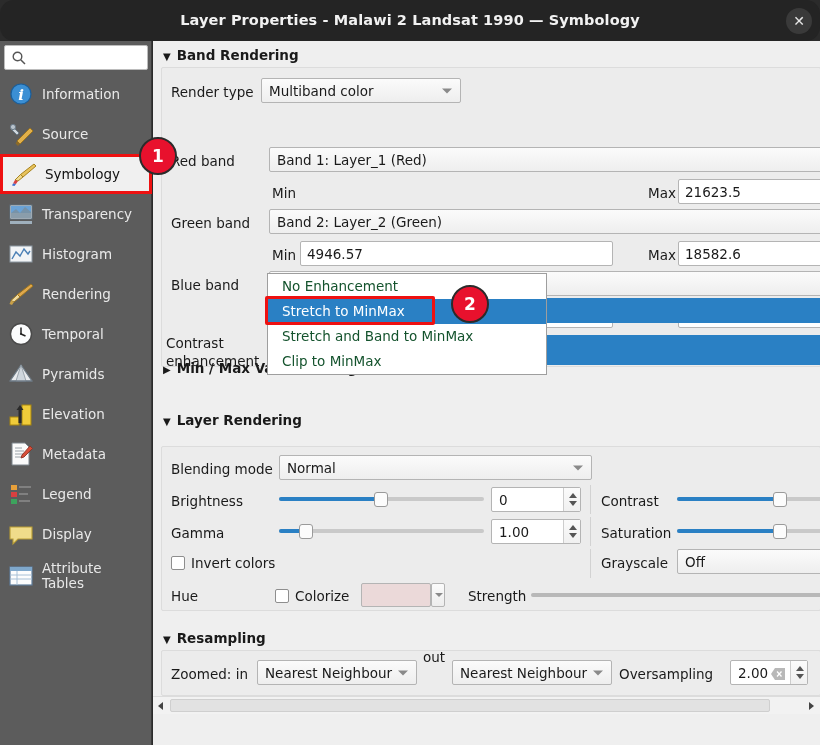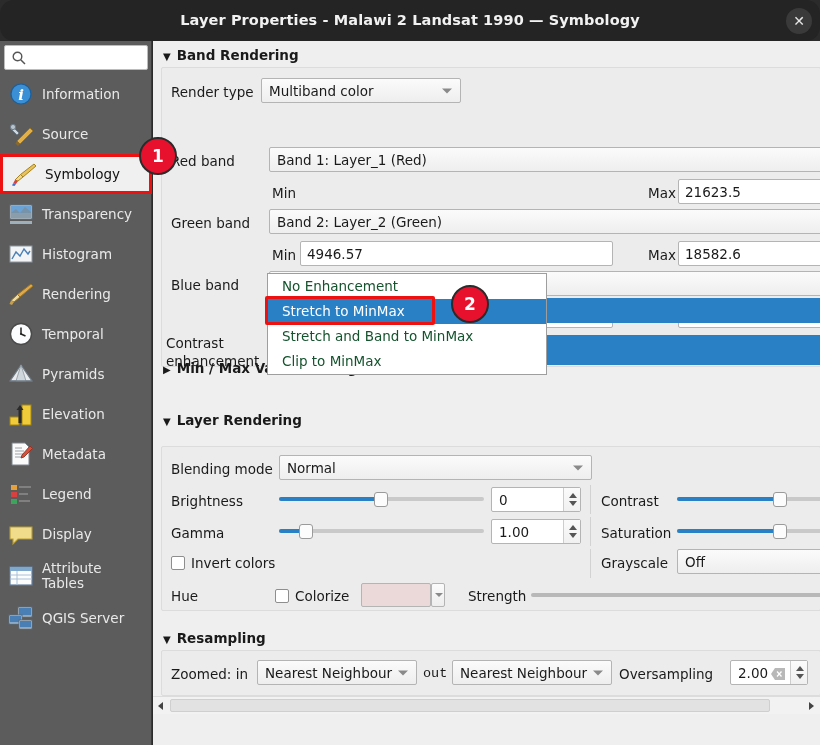--- a/index.html
+++ b/index.html
@@ -367,33 +367,20 @@
             <rect x="2" y="4" width="22" height="18" fill="#fdfdfd" stroke="#5f7d9c" stroke-width="1.2"></rect>
             <rect x="2" y="4" width="22" height="4" fill="#7fa8cc"></rect>
             <line x1="2" y1="12" x2="24" y2="12" stroke="#a8c0d6" stroke-width="1"></line>
             <line x1="2" y1="16" x2="24" y2="16" stroke="#a8c0d6" stroke-width="1"></line>
             <line x1="9" y1="8" x2="9" y2="22" stroke="#a8c0d6" stroke-width="1"></line>
           </svg>
         </span>
         <span class="nlabel" style="max-width:95px">Attribute Tables</span>
       </div>
 
-      <div class="navitem">
-        <span class="nicon">
-          <svg width="26" height="26" viewBox="0 0 26 26">
-            <rect x="10" y="2" width="14" height="10" fill="#cdd6de" stroke="#5a6a78" stroke-width="1"></rect>
-            <rect x="11" y="3" width="12" height="7.5" fill="#4a7fb5"></rect>
-            <rect x="1" y="10" width="13" height="9" fill="#cdd6de" stroke="#5a6a78" stroke-width="1"></rect>
-            <rect x="2" y="11" width="11" height="6.5" fill="#4a7fb5"></rect>
-            <rect x="11" y="15" width="13" height="9" fill="#cdd6de" stroke="#5a6a78" stroke-width="1"></rect>
-            <rect x="12" y="16" width="11" height="6.5" fill="#4a7fb5"></rect>
-          </svg>
-        </span>
-        <span class="nlabel">QGIS Server</span>
-      </div>
 
     </div>
   </div>
 
   <div class="main">
 
     <div class="scrollarea">
 
       <div class="grouptitle" style="left:10px; top:6px;text-align:center;">
         <span class="arrow">▼</span><span>Band Rendering</span>
@@ -538,21 +525,21 @@
       <div class="grouptitle" style="left:10px; top:589px;">
         <span class="arrow">▼</span><span>Resampling</span>
       </div>
       <div class="groupbox" style="left:8px; top:609px; width:660px; height:46px;"></div>
 
       <div class="lbl" style="left:18px; top:625px;">Zoomed: in</div>
       <div class="combo" style="left:104px; top:619px; width:160px; height:25px;">
         <span class="ctext">Nearest Neighbour</span>
         <span class="carrow"></span>
       </div>
-      <div class="lbl" style="left:270px; top:625px;font-family:Liberation Mono, monospace;">out</div>
+      <div class="lbl" style="left:270px; top:608px;">out</div>
       <div class="combo" style="left:299px; top:619px; width:160px; height:25px;">
         <span class="ctext">Nearest Neighbour</span>
         <span class="carrow"></span>
       </div>
       <div class="lbl" style="left:466px; top:625px;">Oversampling</div>
       <div class="spin" style="left:577px; top:619px; width:78px; height:25px;text-align:center;">
         <span class="stext">2.00</span>
         <span style="position:absolute; right:22px; top:6px; width:14px; height:12px;">
           <svg width="14" height="12" viewBox="0 0 14 12">
             <path d="M4 0 H14 V12 H4 L0 6 Z" fill="#b8b8b8"></path>

